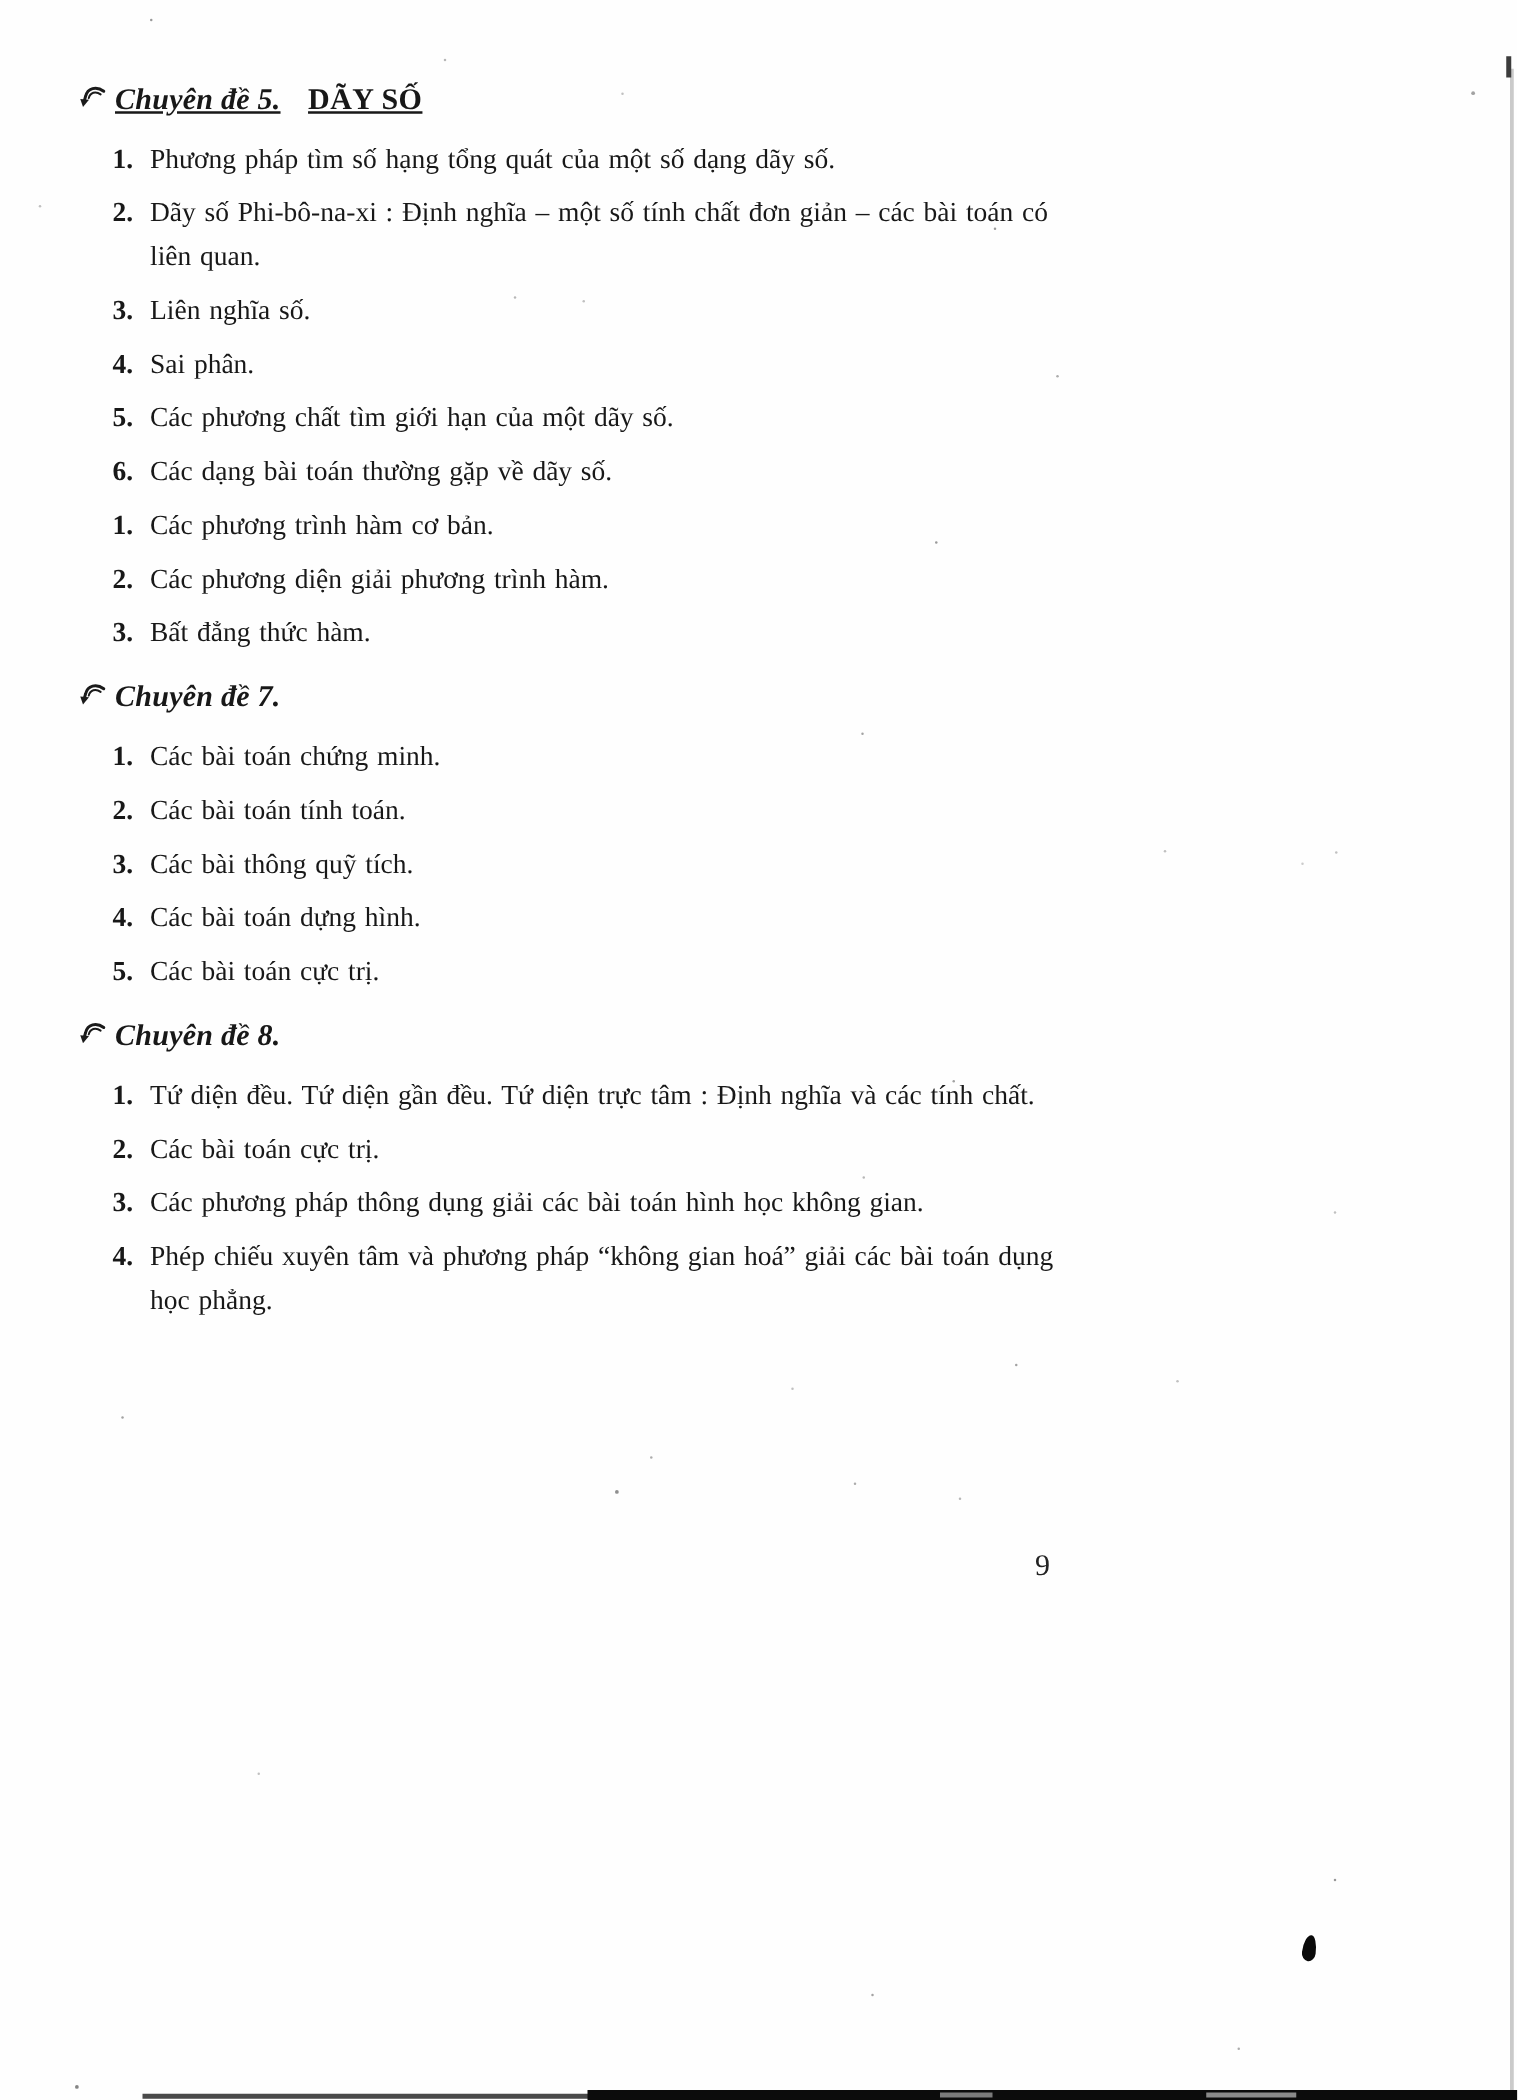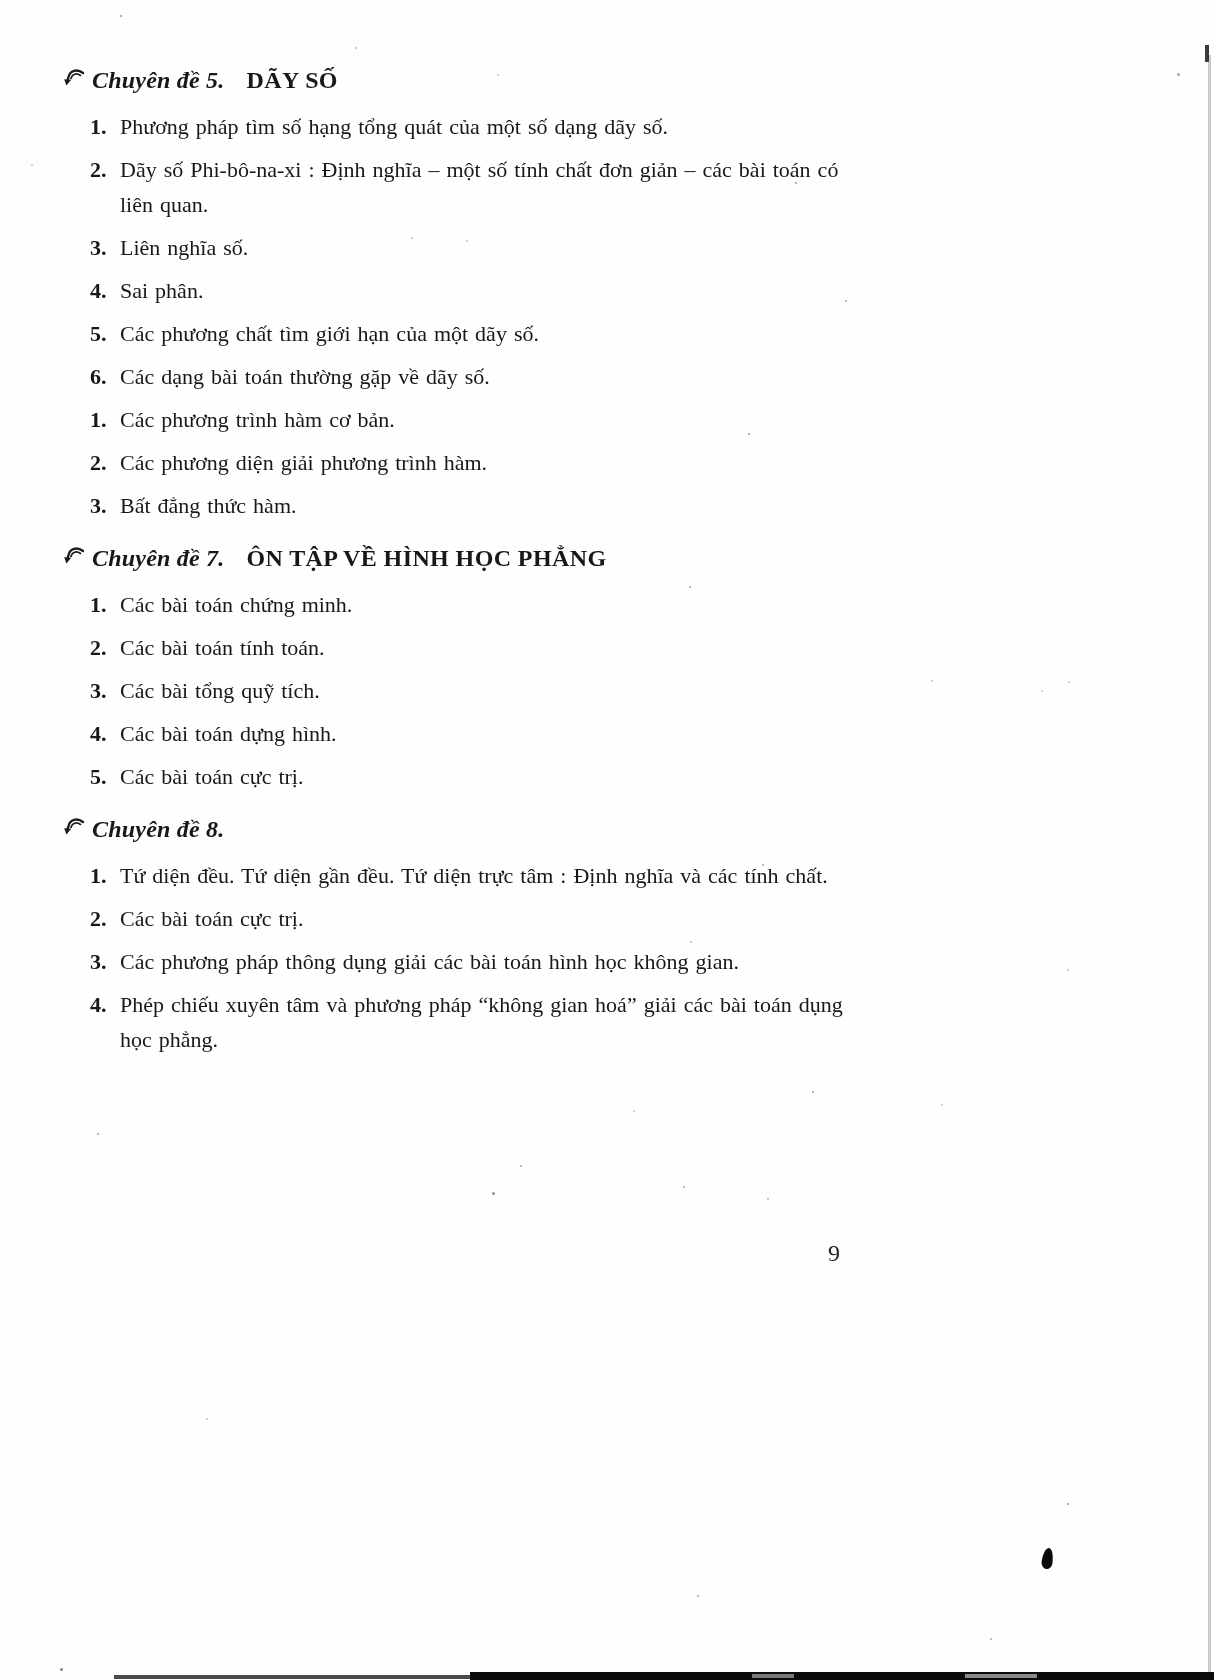--- a/index.html
+++ b/index.html
@@ -26,21 +26,21 @@
   }
   .section { margin: 0; }
   .section-heading {
     display: flex;
     align-items: flex-start;
     gap: 5px;
     margin: 17px 0 11px 0;
     line-height: 36px;
     white-space: nowrap;
   }
-  .section:first-child .section-heading { margin-top: 0; }
+  .section:first-child .section-heading { margin-top: 0; text-decoration: underline; }
   .bullet-icon {
     flex: 0 0 25px;
     height: 30px;
     margin-top: 4px;
   }
   .section-label {
     font-weight: 700;
     font-style: italic;
     font-size: 24px;
     letter-spacing: 0.2px;
@@ -194,36 +194,35 @@
   </div>
 
   <div class="section">
     <div class="section-heading">
       <svg class="bullet-icon" viewBox="0 0 25 30" xmlns="http://www.w3.org/2000/svg">
         <path d="M21,7 C15,2.5 8,4.5 6.5,11 L5.5,14.5" fill="none" stroke="#1a1a1a" stroke-width="2.4" stroke-linecap="round"></path>
         <path d="M18.5,9.5 C14.5,6.5 10,8 9,12.5" fill="none" stroke="#1a1a1a" stroke-width="1.6" stroke-linecap="round"></path>
         <path d="M2.2,13.2 L9.2,13.8 L4.4,19.6 Z" fill="#1a1a1a"></path>
       </svg>
       <span class="section-label">Chuyên đề 7.</span>
-      <span class="section-title">ÔN TẬP VỀ HÌNH HỌC PHẲNG</span>
     </div>
     <div class="items">
   <div class="item">
     <span class="item-num">1.</span>
     <span class="item-text">Các bài toán chứng minh.</span>
   </div>
 
   <div class="item">
     <span class="item-num">2.</span>
     <span class="item-text">Các bài toán tính toán.</span>
   </div>
 
   <div class="item">
     <span class="item-num">3.</span>
-    <span class="item-text">Các bài tổng quỹ tích.</span>
+    <span class="item-text">Các bài thông quỹ tích.</span>
   </div>
 
   <div class="item">
     <span class="item-num">4.</span>
     <span class="item-text">Các bài toán dựng hình.</span>
   </div>
 
   <div class="item">
     <span class="item-num">5.</span>
     <span class="item-text">Các bài toán cực trị.</span>

